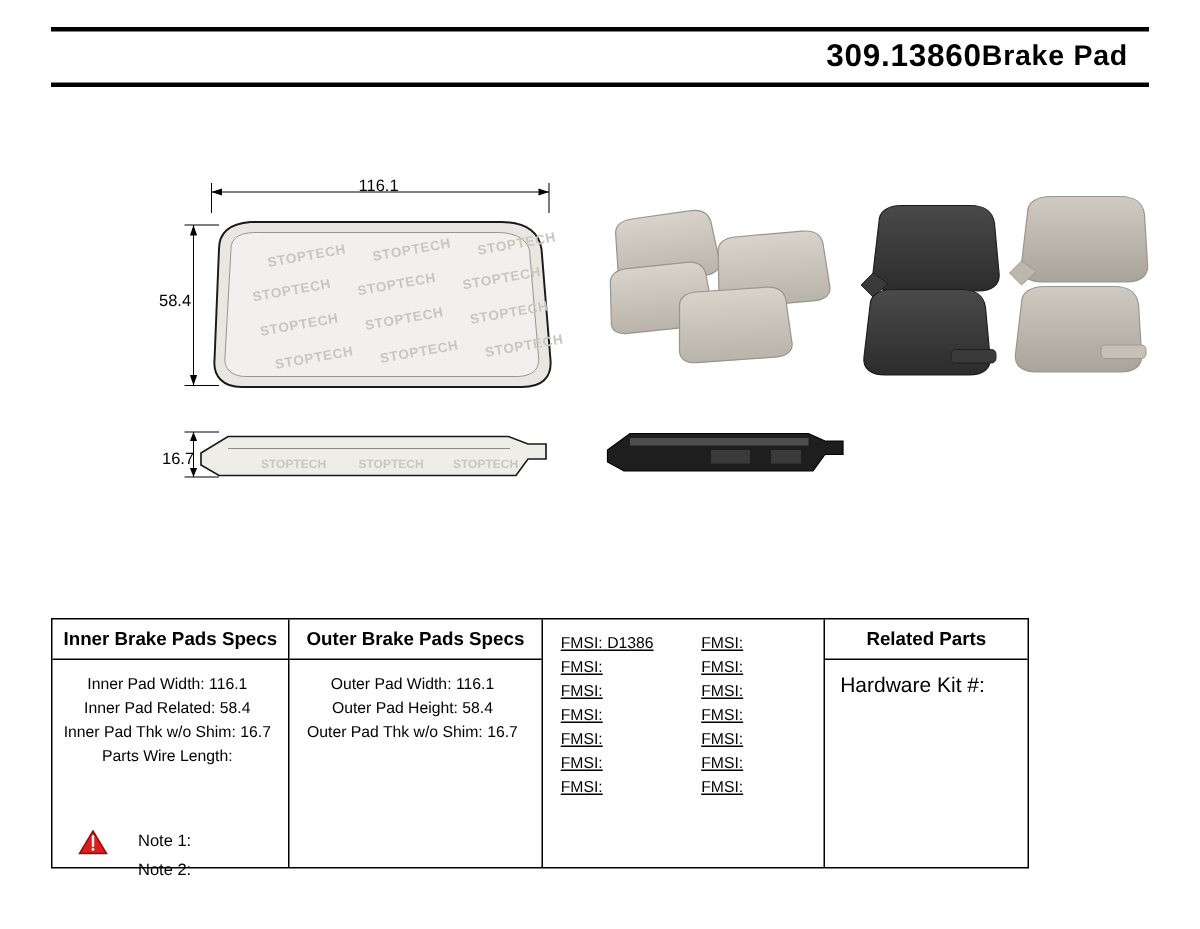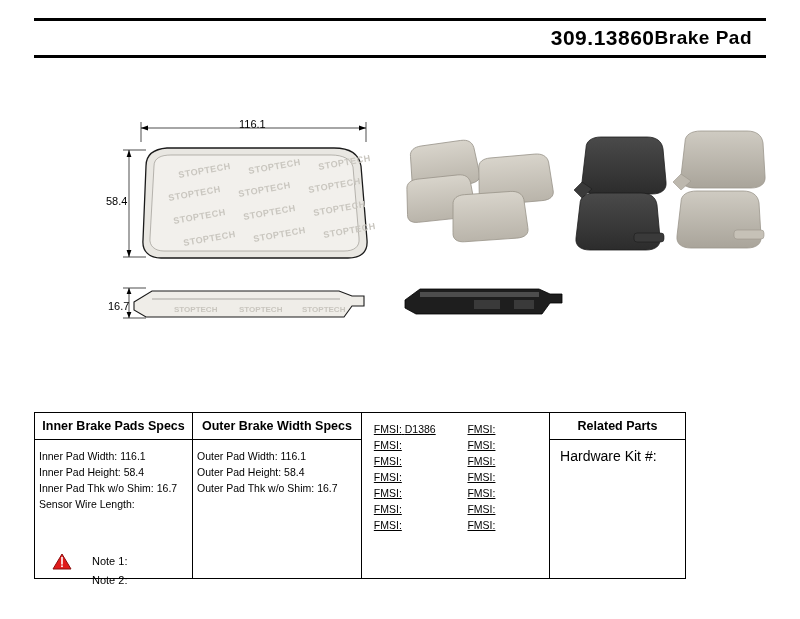--- a/index.html
+++ b/index.html
@@ -95,21 +95,21 @@
     text-align: center;
     padding: 6px 2px 6px 2px;
     border-bottom: 1.5px solid #000;
   }
   .tbody {
     padding: 8px 0 10px 0;
     min-height: 120px;
   }
   .spec-row {
     font-size: 10.5px;
-    text-align: left;
+    text-align: center;
     padding: 0 8px 0 4px;
     line-height: 16px;
     white-space: nowrap;
   }
   .spec-row .label { }
   .spec-row .value { }
 
   .fmsi-body {
     padding: 8px 0 10px 0;
     display: flex;
@@ -322,36 +322,36 @@
   <div class="tables">
 
     <div class="tcol c1">
       <div class="thead">Inner Brake Pads Specs</div>
       <div class="tbody">
         <div class="spec-row">
           <span class="label">Inner Pad Width:</span>
           <span class="value">116.1</span>
         </div>
         <div class="spec-row">
-          <span class="label">Inner Pad Height:</span>
+          <span class="label">Inner Pad Related:</span>
           <span class="value">58.4</span>
         </div>
         <div class="spec-row">
           <span class="label">Inner Pad Thk w/o Shim:</span>
           <span class="value">16.7</span>
         </div>
         <div class="spec-row">
-          <span class="label">Sensor Wire Length:</span>
+          <span class="label">Parts Wire Length:</span>
           <span class="value"></span>
         </div>
       </div>
     </div>
 
     <div class="tcol c2">
-      <div class="thead">Outer Brake Width Specs</div>
+      <div class="thead">Outer Brake Pads Specs</div>
       <div class="tbody">
         <div class="spec-row">
           <span class="label">Outer Pad Width:</span>
           <span class="value">116.1</span>
         </div>
         <div class="spec-row">
           <span class="label">Outer Pad Height:</span>
           <span class="value">58.4</span>
         </div>
         <div class="spec-row">

